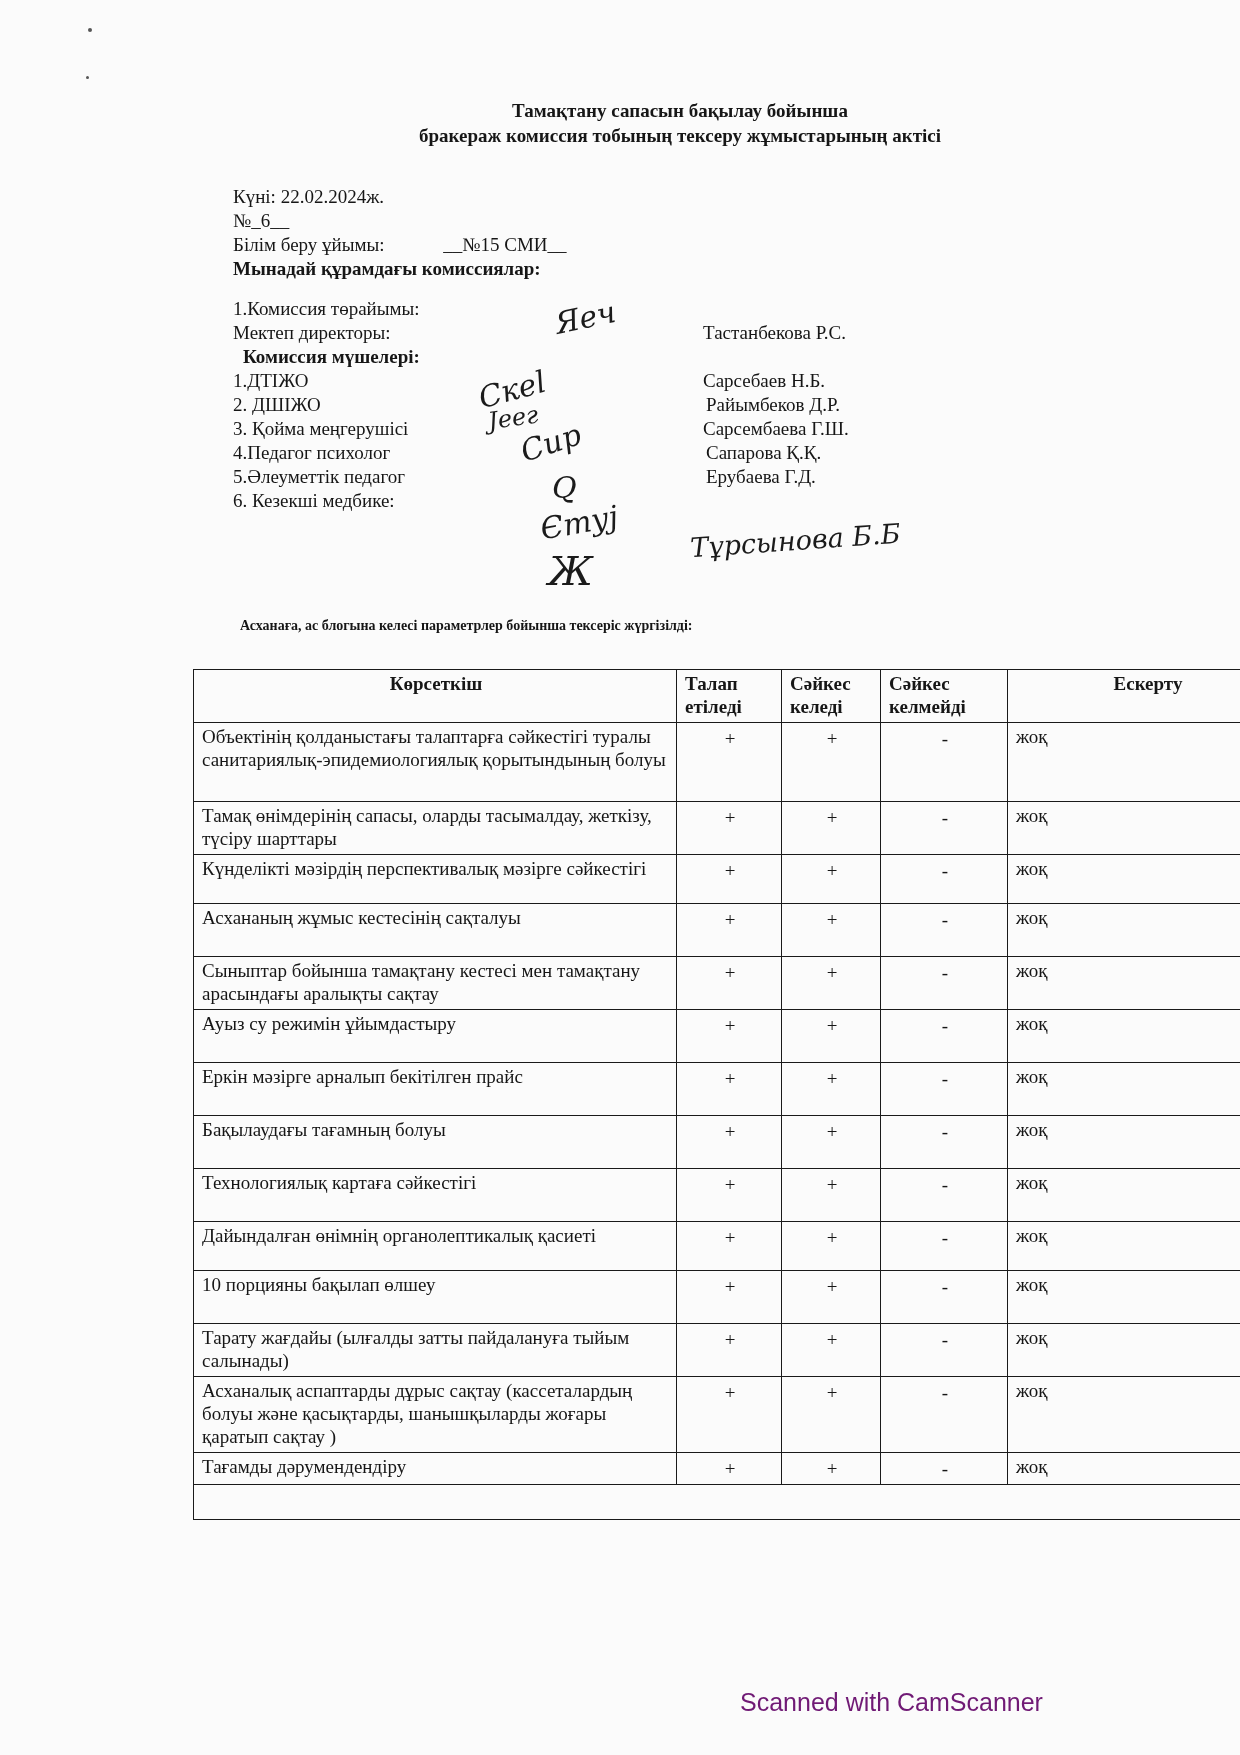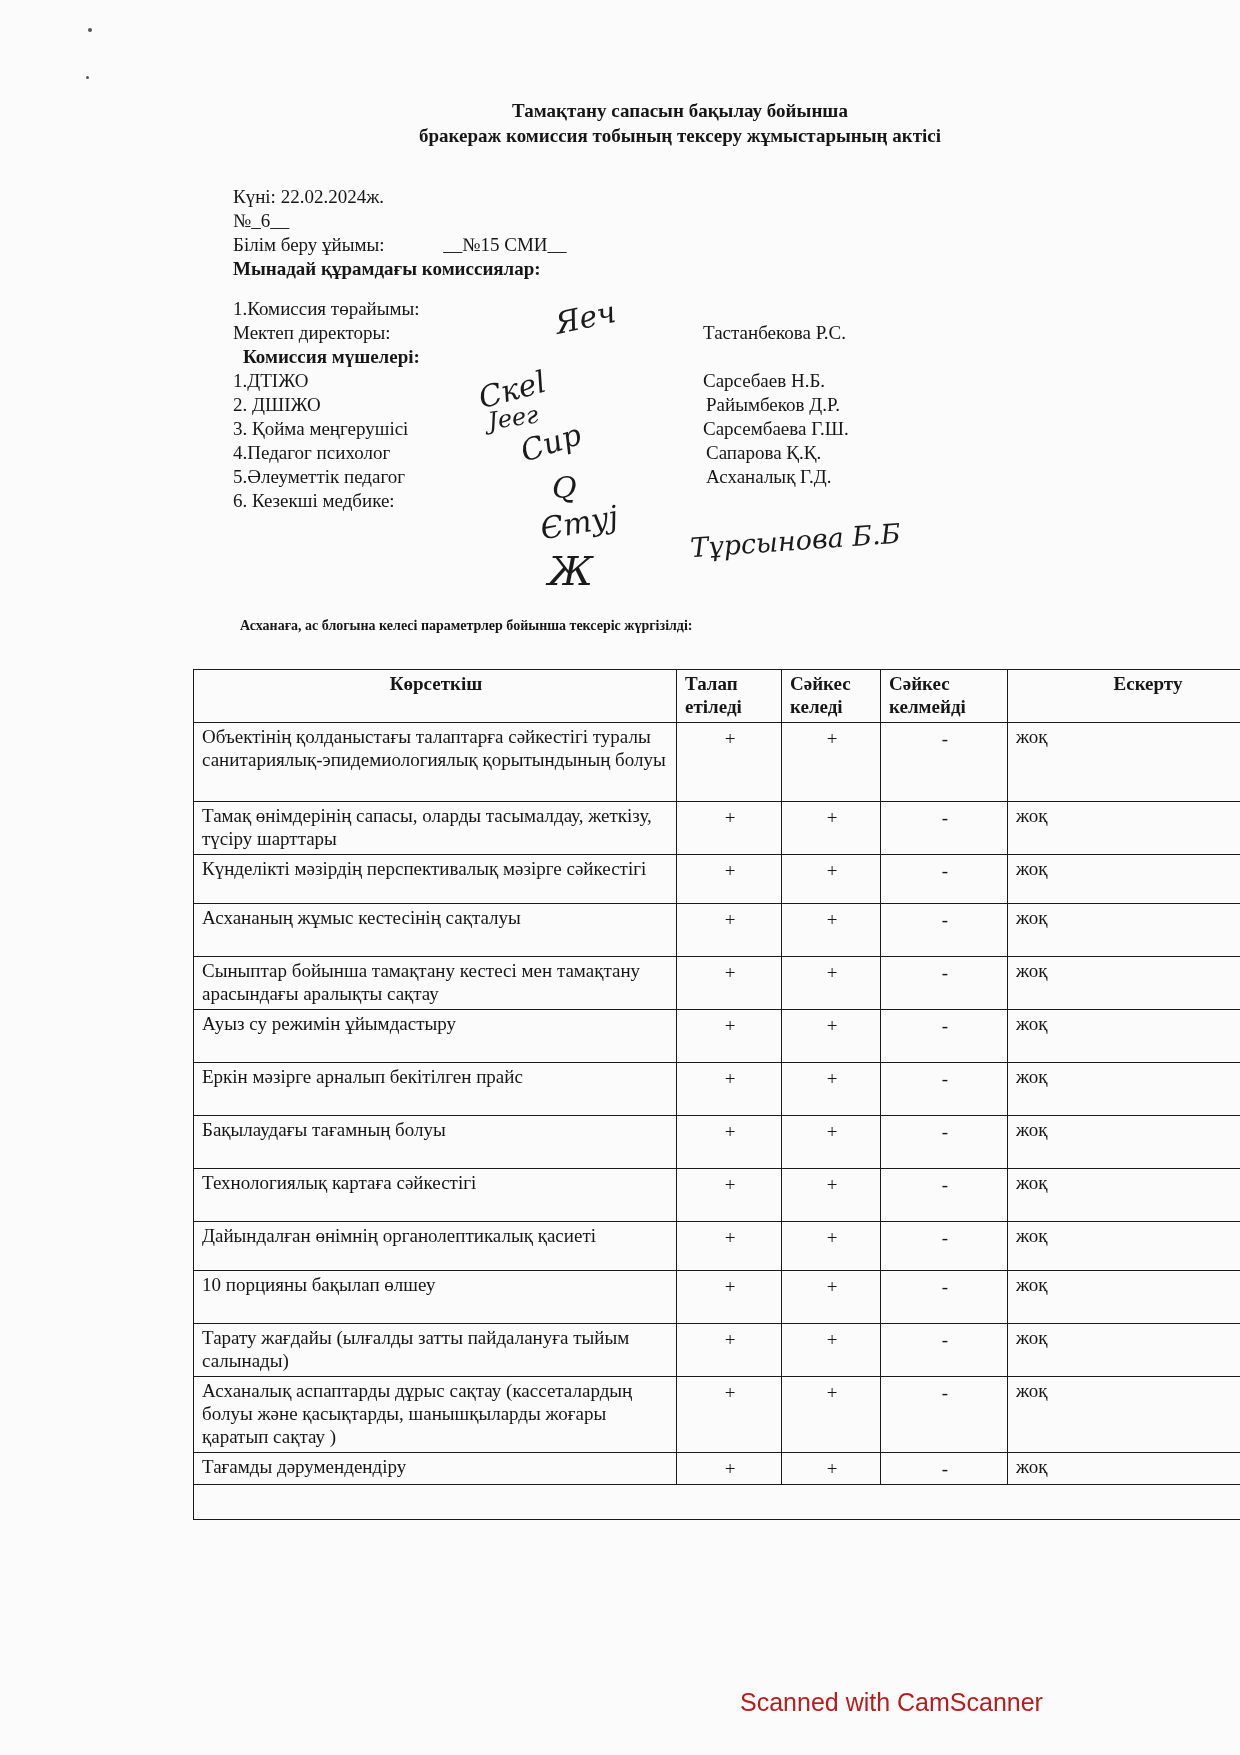--- a/index.html
+++ b/index.html
@@ -29,21 +29,21 @@
       border-collapse: collapse; font-size: 19px; line-height: 23px;
     }
     table.checks th, table.checks td { border: 1.5px solid #1a1a1a; vertical-align: top; padding: 2px 6px 4px 8px; }
     table.checks th { font-weight: bold; text-align: center; }
     table.checks th.left { text-align: left; }
     table.checks td.mark { text-align: center; padding-top: 4px; }
     td.indicator { width: 468px; }
     .blank-row td { height: 28px; }
     .watermark {
       position: absolute; left: 740px; top: 1688px;
-      font-family: "Liberation Sans", "DejaVu Sans", sans-serif; font-size: 25px; color: #b91c1c;
+      font-family: "Liberation Sans", "DejaVu Sans", sans-serif; font-size: 25px; color: #701a75;
     }
   </style>
 </head>
 <body>
 
 <div class="speck" style="left:88px;top:28px;"></div>
 <div class="speck" style="left:86px;top:76px;width:3px;height:3px;"></div>
 
 <div class="title">
   <div>Тамақтану сапасын бақылау бойынша</div>
@@ -78,21 +78,21 @@
   <div class="person-row">
     <span>3. Қойма меңгерушісі</span>
     <span class="person-name">Сарсембаева Г.Ш.</span>
   </div>
   <div class="person-row">
     <span>4.Педагог психолог</span>
     <span class="person-name" style="left:473px">Сапарова Қ.Қ.</span>
   </div>
   <div class="person-row">
     <span>5.Әлеуметтік педагог</span>
-    <span class="person-name" style="left:473px">Асханалық Г.Д.</span>
+    <span class="person-name" style="left:473px">Ерубаева Г.Д.</span>
   </div>
   <div class="person-row">
     <span>6. Кезекші медбике:</span>
   </div>
 </div>
 
 <div class="sig" style="left:555px;top:300px;transform:rotate(-12deg);">Яеч</div>
 <div class="sig" style="left:478px;top:372px;transform:rotate(-15deg);">Скеl</div>
 <div class="sig" style="left:488px;top:404px;font-size:24px;transform:rotate(-8deg);">Јеег</div>
 <div class="sig" style="left:520px;top:425px;transform:rotate(-18deg);">Сир</div>

